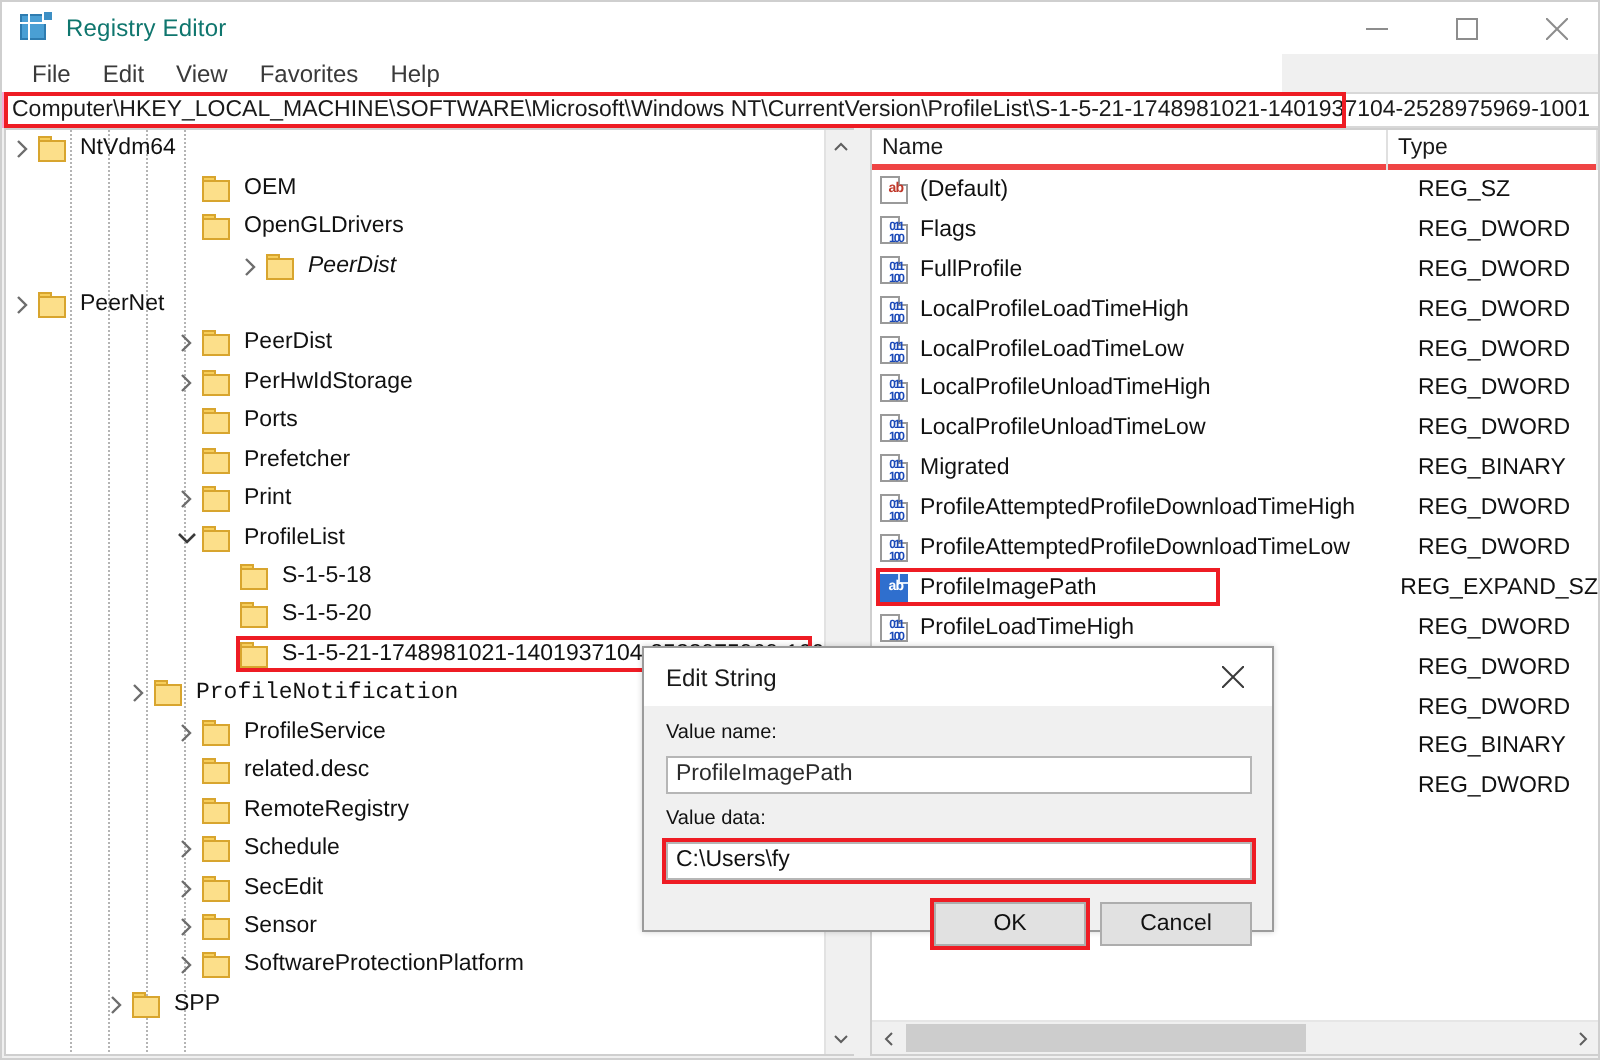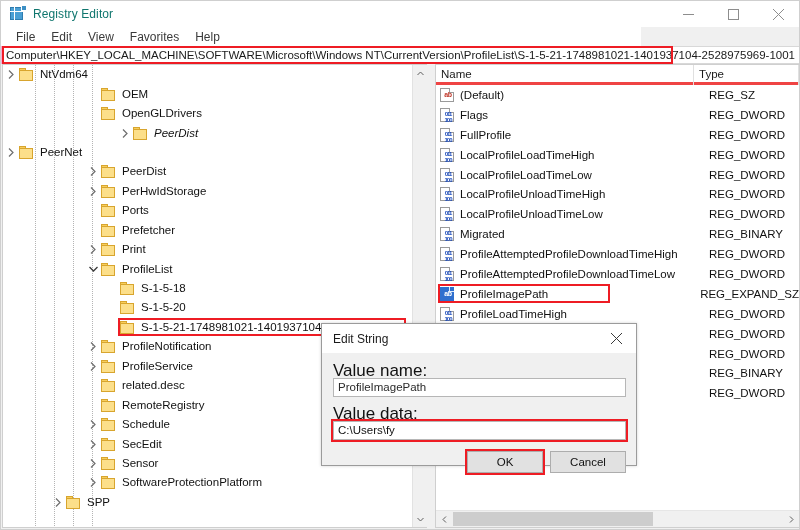--- a/index.html
+++ b/index.html
@@ -270,21 +270,21 @@
   .dlg-title-text {
     font-size: 12px; color: #1a1a1a; margin-left: 11px;
   }
   .dlg-close {
     position: absolute; right: 0; top: 0; width: 40px; height: 29px;
     display: flex; align-items: center; justify-content: center;
     color: #3a3a3a;
   }
   .dlg-body { position: absolute; left: 0; top: 29px; width: 100%; height: 114px; }
   .dlg-label {
-    position: absolute; font-size: 17px; color: #111111;
+    position: absolute; font-size: 10px; color: #111111;
   }
   .dlg-input {
     position: absolute;
     background: #ffffff;
     border: 1px solid #b6b6b6;
     font-size: 11.5px; color: #111111;
     line-height: 16px;
     padding-left: 4px;
     white-space: nowrap; overflow: hidden;
   }
@@ -488,21 +488,21 @@
         <div class="tree-row" style="padding-left: 101px; height: 19.45px;">
           <div class="row-sel-fill" style="left: 117px; top: 2px; width: 283px;"></div>
           <div class="tw-chev"></div>
           <div class="tw-folder">
             <div class="tab"></div>
             <div class="main"></div>
           </div>
           <div class="tw-label">S-1-5-21-1748981021-1401937104-2528975969-1001</div>
           <div class="row-sel-box" style="left: 115px; top: 0px; width: 288px;"></div>
         </div>
-        <div class="tree-row" style="padding-left: 82px; height: 19.45px;">
+        <div class="tree-row" style="padding-left: 58px; height: 19.45px; font-family: Liberation Mono, monospace;">
           <div class="tw-chev">
             <svg width="6" height="9" viewBox="0 0 6 9">
               <path d="M1 0.5 L5 4.5 L1 8.5" fill="none" stroke="#6d6d6d" stroke-width="1.2"></path>
             </svg>
           </div>
           <div class="tw-folder">
             <div class="tab"></div>
             <div class="main"></div>
           </div>
           <div class="tw-label">ProfileNotification</div>

